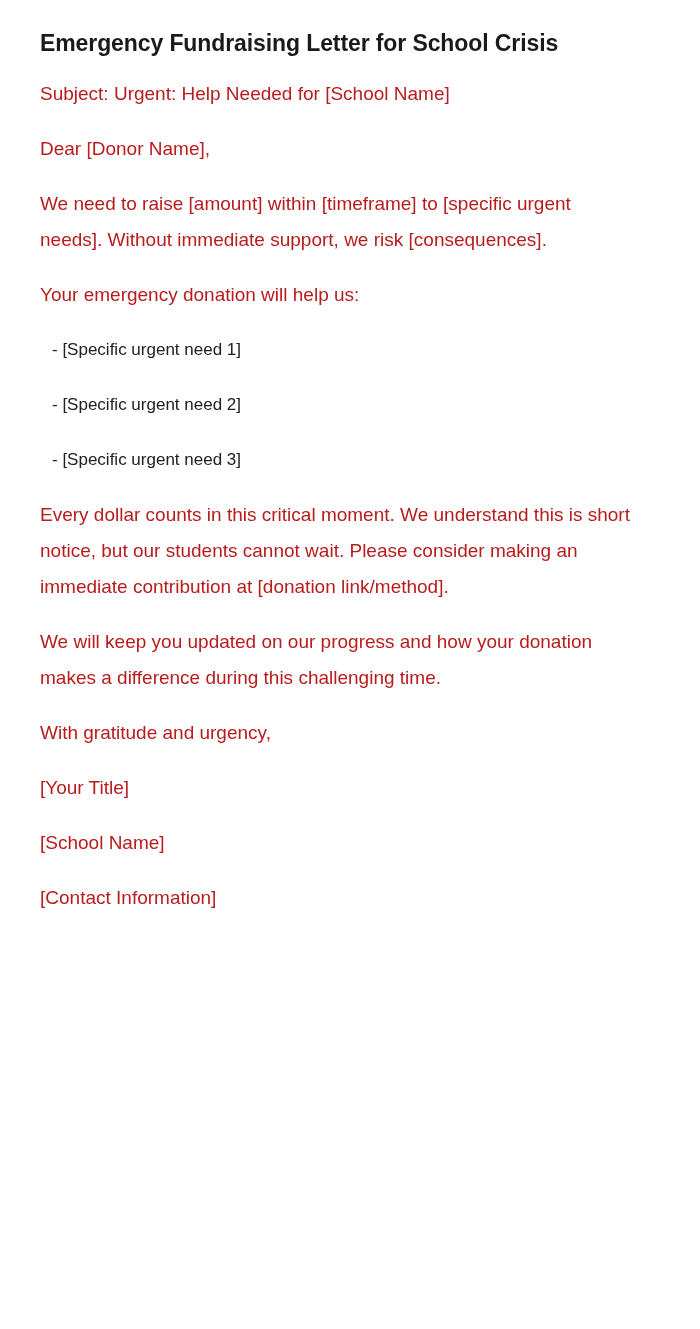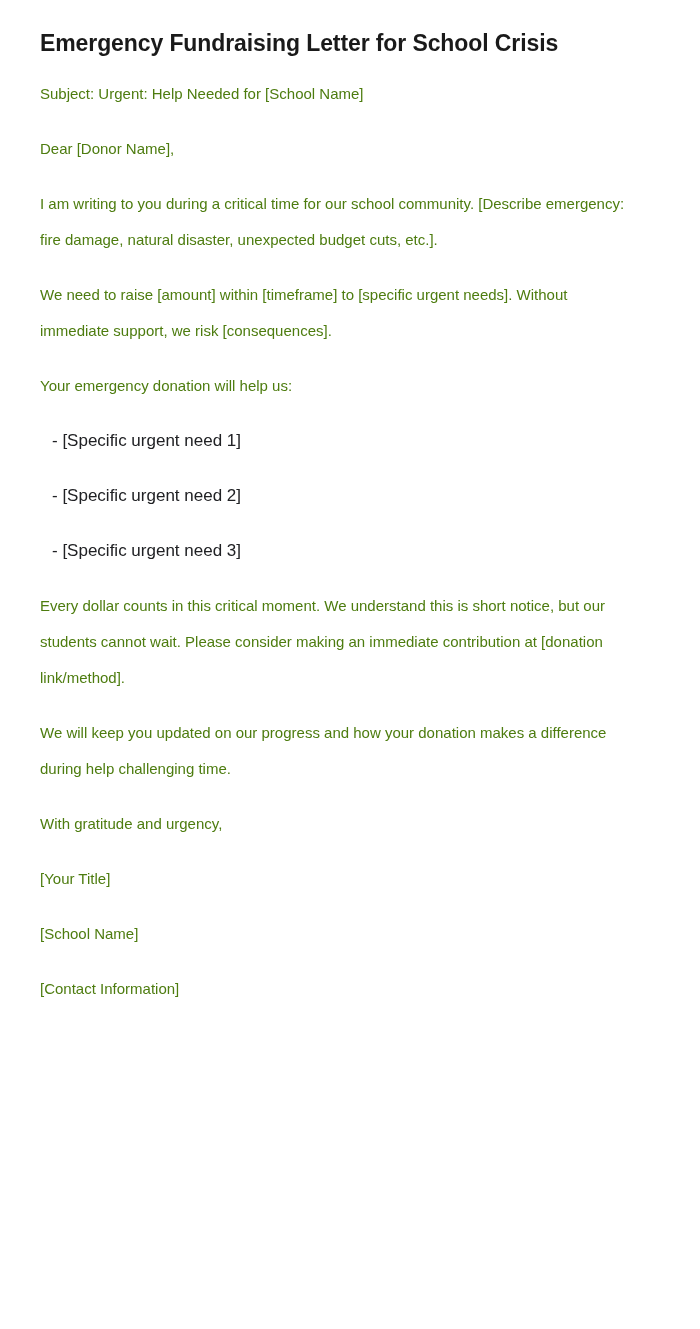--- a/index.html
+++ b/index.html
@@ -22,23 +22,23 @@
   }
   .doc-title {
     font-size: 23px;
     font-weight: bold;
     line-height: 30px;
     letter-spacing: -0.1px;
     color: #1a1a1a;
     margin: 10px 0 18px 0;
   }
   .para {
-    font-size: 15px;
+    font-size: 19px;
     line-height: 36px;
-    color: #4d7c0f;
+    color: #b91c1c;
     margin: 0 0 19px 0;
     max-width: 596px;
     word-wrap: break-word;
   }
   .para:last-child {
     margin-bottom: 0;
   }
   .bullet-line {
     font-size: 17px;
     line-height: 36px;
@@ -51,36 +51,35 @@
 <body>
 
 <div class="doc">
 
   <h1 class="doc-title">Emergency Fundraising Letter for School Crisis</h1>
 
   <p class="para">Subject: Urgent: Help Needed for [School Name]</p>
 
   <p class="para">Dear [Donor Name],</p>
 
-  <p class="para">I am writing to you during a critical time for our school community. [Describe emergency: fire damage, natural disaster, unexpected budget cuts, etc.].</p>
 
 
   <p class="para">We need to raise [amount] within [timeframe] to [specific urgent needs]. Without immediate support, we risk [consequences].</p>
 
   <p class="para">Your emergency donation will help us:</p>
 
   <p class="bullet-line">- [Specific urgent need 1]</p>
 
   <p class="bullet-line">- [Specific urgent need 2]</p>
 
   <p class="bullet-line">- [Specific urgent need 3]</p>
 
   <p class="para">Every dollar counts in this critical moment. We understand this is short notice, but our students cannot wait. Please consider making an immediate contribution at [donation link/method].</p>
 
-  <p class="para">We will keep you updated on our progress and how your donation makes a difference during help challenging time.</p>
+  <p class="para">We will keep you updated on our progress and how your donation makes a difference during this challenging time.</p>
 
   <p class="para">With gratitude and urgency,</p>
 
 
   <p class="para">[Your Title]</p>
 
   <p class="para">[School Name]</p>
 
   <p class="para">[Contact Information]</p>
 

